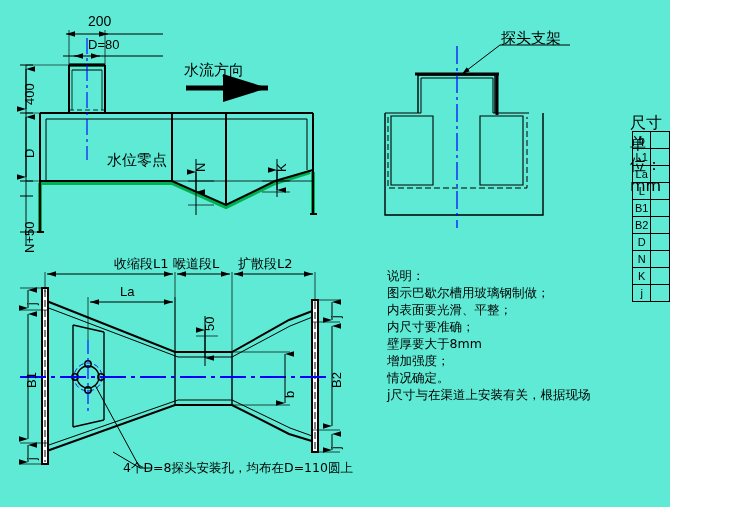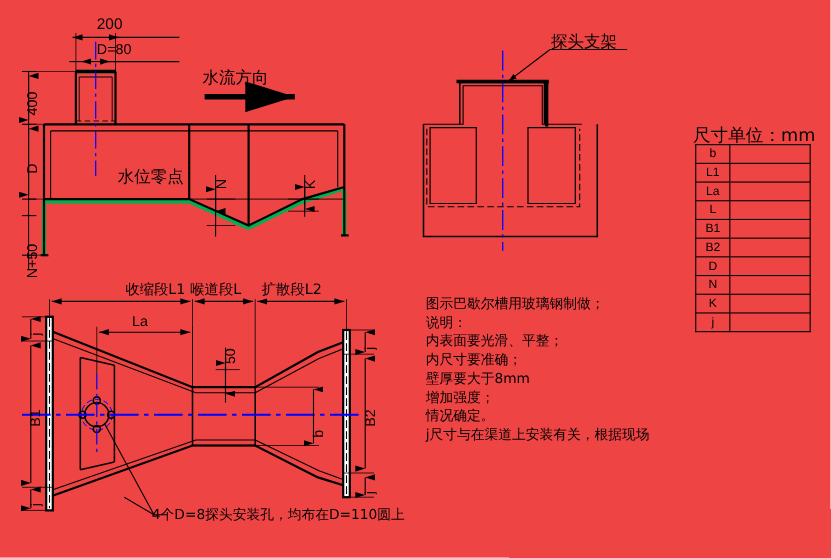--- a/index.html
+++ b/index.html
@@ -5,23 +5,23 @@
   html, body {
     margin: 0;
     padding: 0;
     background: #ffffff;
   }
   body {
     font-family: "Liberation Sans", sans-serif;
   }
   #canvas {
     position: relative;
-    width: 755px;
+    width: 670px;
     height: 507px;
-    background: #ef4444;
+    background: #5eead4;
     overflow: hidden;
   }
   #canvas svg {
     position: absolute;
     left: 0;
     top: 0;
   }
   .lbl {
     position: absolute;
     font-family: "Liberation Sans", sans-serif;
@@ -374,25 +374,25 @@
   <div class="lbl vert" style="left:330px; top:388px; font-size:13px; transform:rotate(-90deg);">B2</div>
 
   <div class="lbl vert" style="left:26px; top:305px; font-size:12px; transform:rotate(-90deg);">j</div>
 
   <div class="lbl vert" style="left:26px; top:460px; font-size:12px; transform:rotate(-90deg);">j</div>
 
   <div class="lbl vert" style="left:330px; top:318px; font-size:12px; transform:rotate(-90deg);">j</div>
 
   <div class="lbl vert" style="left:330px; top:449px; font-size:12px; transform:rotate(-90deg);">j</div>
 
-  <div class="lbl lbl-cn" style="left:138px; top:462px; font-size:12.5px;">4个D=8探头安装孔，均布在D=110圆上</div>
+  <div class="lbl lbl-cn" style="left:123px; top:462px; font-size:12.5px;">4个D=8探头安装孔，均布在D=110圆上</div>
 
   <div id="notes">
+    <div>说明：</div>
     <div>图示巴歇尔槽用玻璃钢制做；</div>
-    <div>说明：</div>
     <div>内表面要光滑、平整；</div>
     <div>内尺寸要准确；</div>
     <div>壁厚要大于8mm</div>
     <div>增加强度；</div>
     <div>情况确定。</div>
     <div>j尺寸与在渠道上安装有关，根据现场</div>
   </div>
 
   <div id="table-caption" class="lbl-cn" style="font-size:16px;">尺寸单位：mm</div>
 

